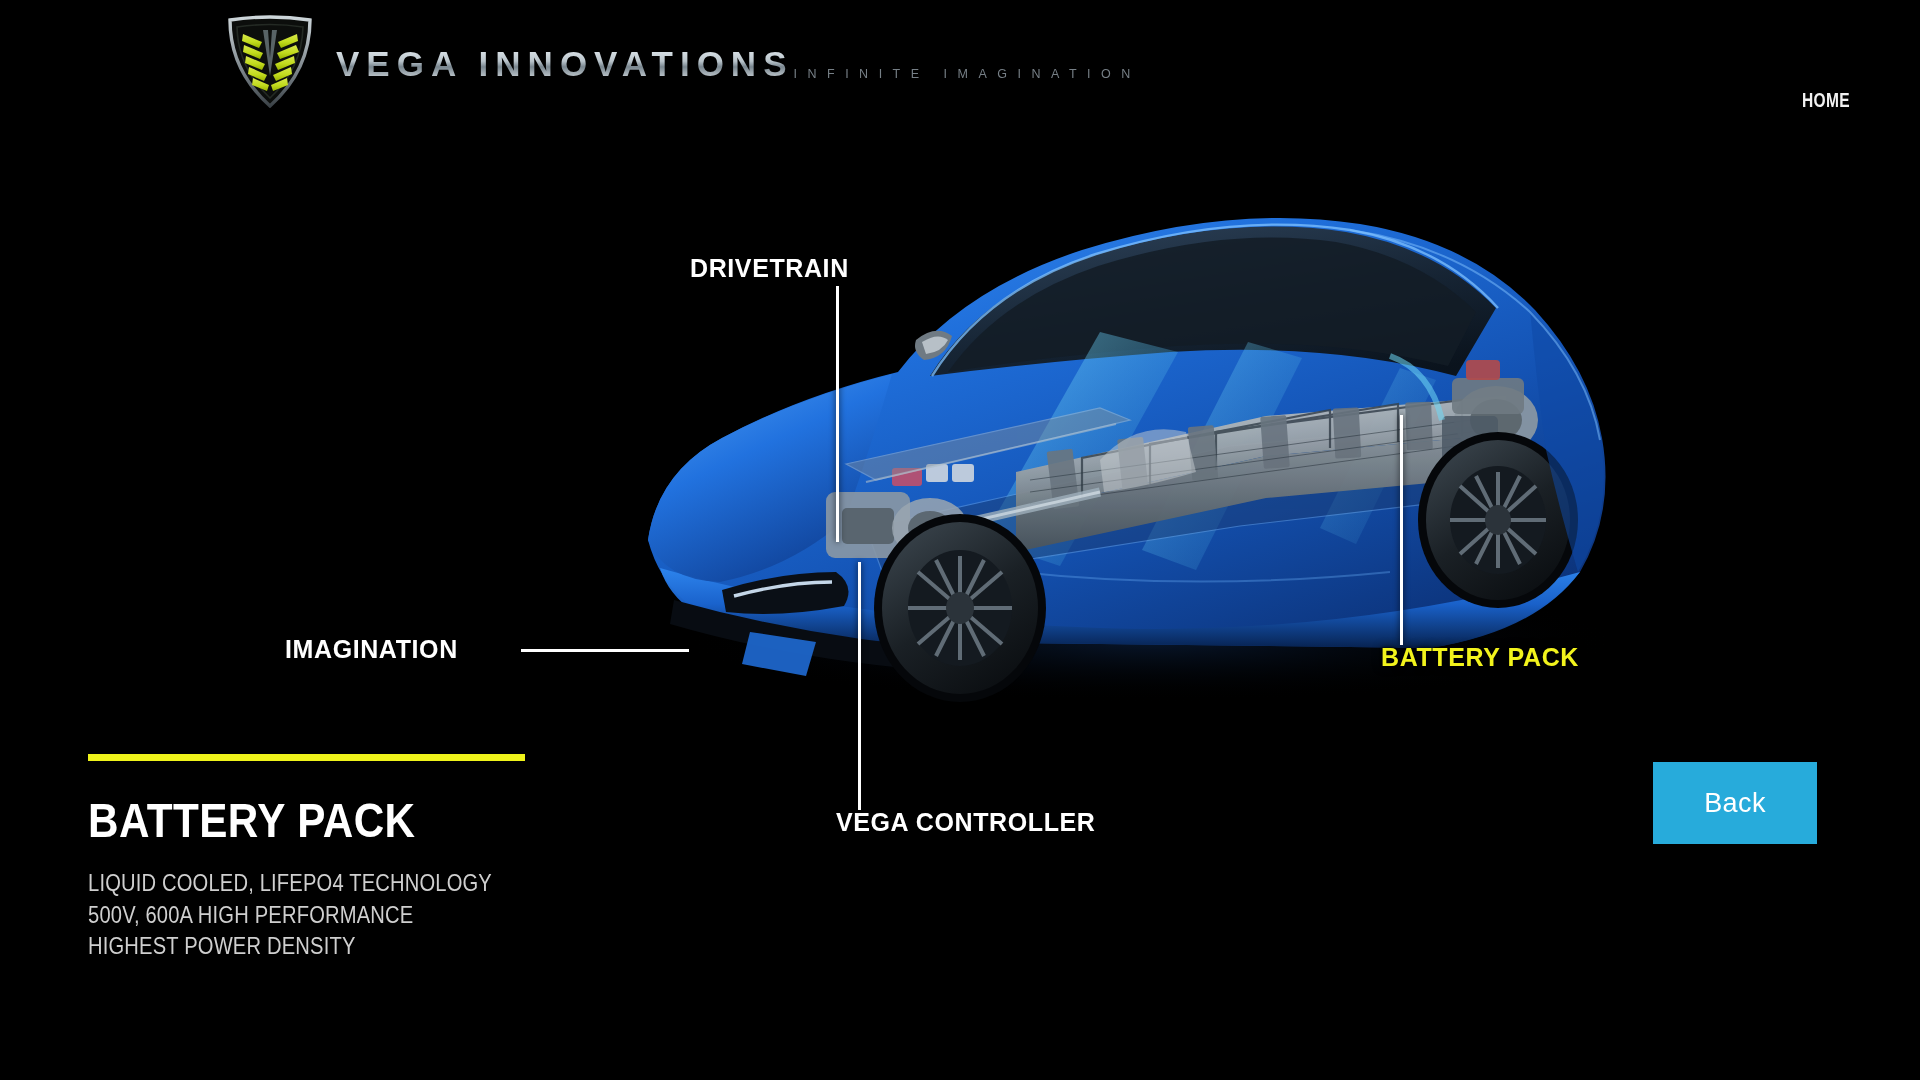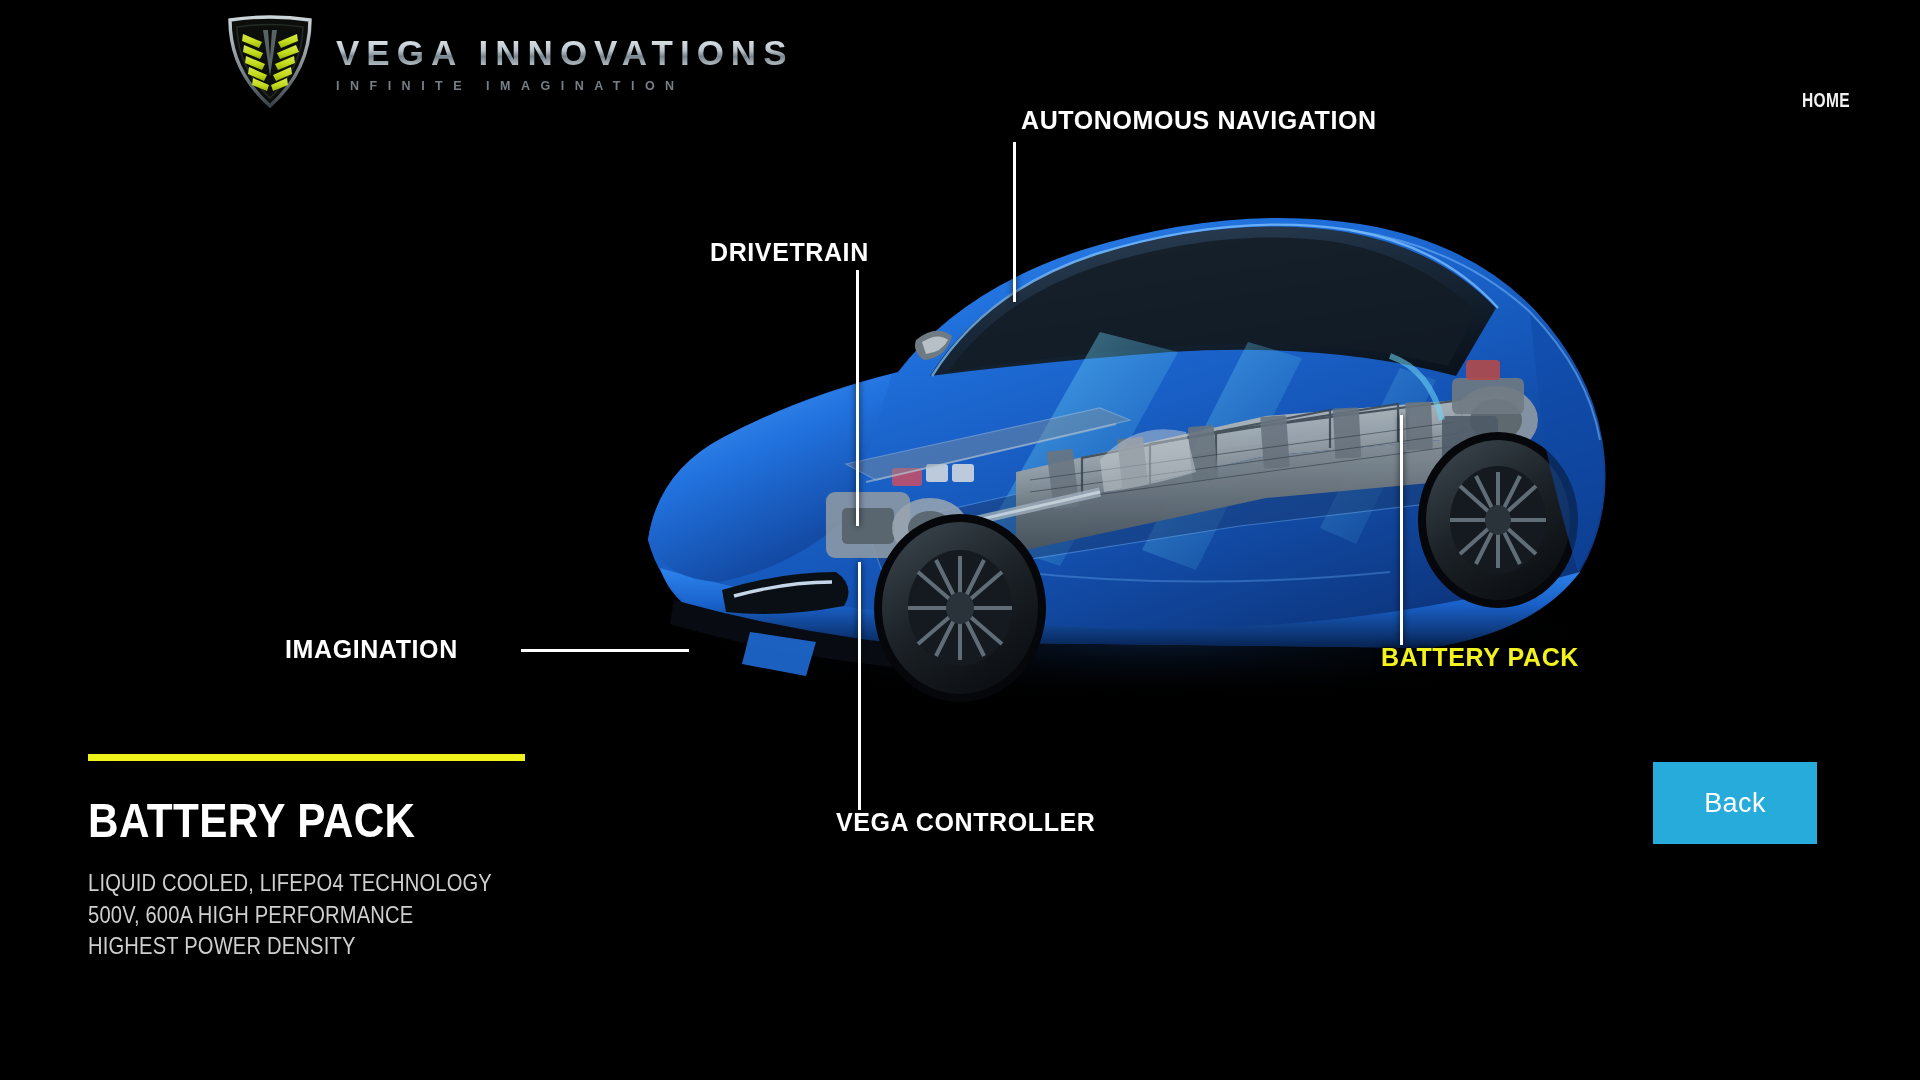--- a/index.html
+++ b/index.html
@@ -6,30 +6,30 @@
   html,body { width:1920px; height:1080px; background:#000; overflow:hidden; }
   body { font-family:"Liberation Sans", sans-serif; position:relative; }
 
   
   #header { position:absolute; top:0; left:0; width:1920px; height:120px; }
 
   #brand { position:absolute; left:222px; top:14px; display:flex; align-items:center; gap:18px; }
 
   .shield-wrap { width:96px; height:94px; position:relative; }
 
-  #wordmark { display:flex; flex-direction:column; justify-content:center; padding-top:6px; }
+  #wordmark { display:flex; flex-direction:row; justify-content:center; padding-top:6px; }
   #brand-name {
     font-size:35px; font-weight:bold; letter-spacing:7px;
     background:linear-gradient(180deg,#e8eef2 0%,#b9c4cb 42%,#78858e 58%,#dfe6ea 100%);
     -webkit-background-clip:text; background-clip:text; color:transparent;
     -webkit-text-fill-color:transparent; line-height:1.05; white-space:nowrap;
   }
   #brand-tagline {
     font-size:12.5px; letter-spacing:10.5px; color:#767f86;
-    margin-top:7px; white-space:nowrap; font-weight:bold;
+    margin-top:21px; white-space:nowrap; font-weight:normal;
   }
 
   #nav { position:absolute; right:70px; top:48px; display:flex; gap:44px;margin-top:40px; }
   .nav-item {
     color:#f2f2f2; font-size:21px; font-weight:bold; letter-spacing:0.5px;
     transform:scaleX(0.74); transform-origin:right center; cursor:pointer;
     font-family:"Liberation Sans", sans-serif;
   }
 
   
@@ -46,21 +46,21 @@
   }
   .callout.active .callout-label { color:#f2f31c; }
   .leader { position:absolute; background:#ffffff; box-shadow:0 0 6px rgba(0,0,0,.8); }
   .leader.v { width:3px; }
   .leader.h { height:3px; }
 
   
   #co-autonav        { left:1021px; top:108px; }
   #co-autonav .leader{ left:-8px; top:34px; height:160px; }
 
-  #co-drivetrain        { left:690px; top:240px;margin-left:20px; }
+  #co-drivetrain        { left:690px; top:256px; }
   #co-drivetrain .leader{ left:146px; top:30px; height:256px; }
 
   #co-aero        { left:285px; top:637px; }
   #co-aero .leader{ left:236px; top:12px; width:168px; }
 
   #co-motor        { left:836px; top:810px; }
   #co-motor .leader{ left:22px; top:-248px; height:248px; }
 
   #co-battery        { left:1381px; top:645px; }
   #co-battery .leader{ left:19px; top:-230px; height:230px; background:#ffffff; }
@@ -327,24 +327,20 @@
         <ellipse cx="868" cy="400" rx="13" ry="15" fill="#2b333a"></ellipse>
       </g>
 
       <path d="M900 190 Q958 250 970 318 Q984 392 948 452
                Q930 392 916 330 Q906 256 900 190 Z" fill="#0f49a6" opacity="0.55"></path>
 
       <path d="M720 110 Q828 126 900 192 Q958 252 970 320" fill="none" stroke="#7fc2ff" stroke-width="2" opacity="0.5"></path>
     </svg>
   </div>
 
-  <div class="callout" id="co-autonav">
-    <div class="callout-label">AUTONOMOUS NAVIGATION</div>
-    <div class="leader v"></div>
-  </div>
 
   <div class="callout" id="co-drivetrain">
     <div class="callout-label">DRIVETRAIN</div>
     <div class="leader v"></div>
   </div>
 
   <div class="callout" id="co-aero">
     <div class="callout-label">IMAGINATION</div>
     <div class="leader h"></div>
   </div>

